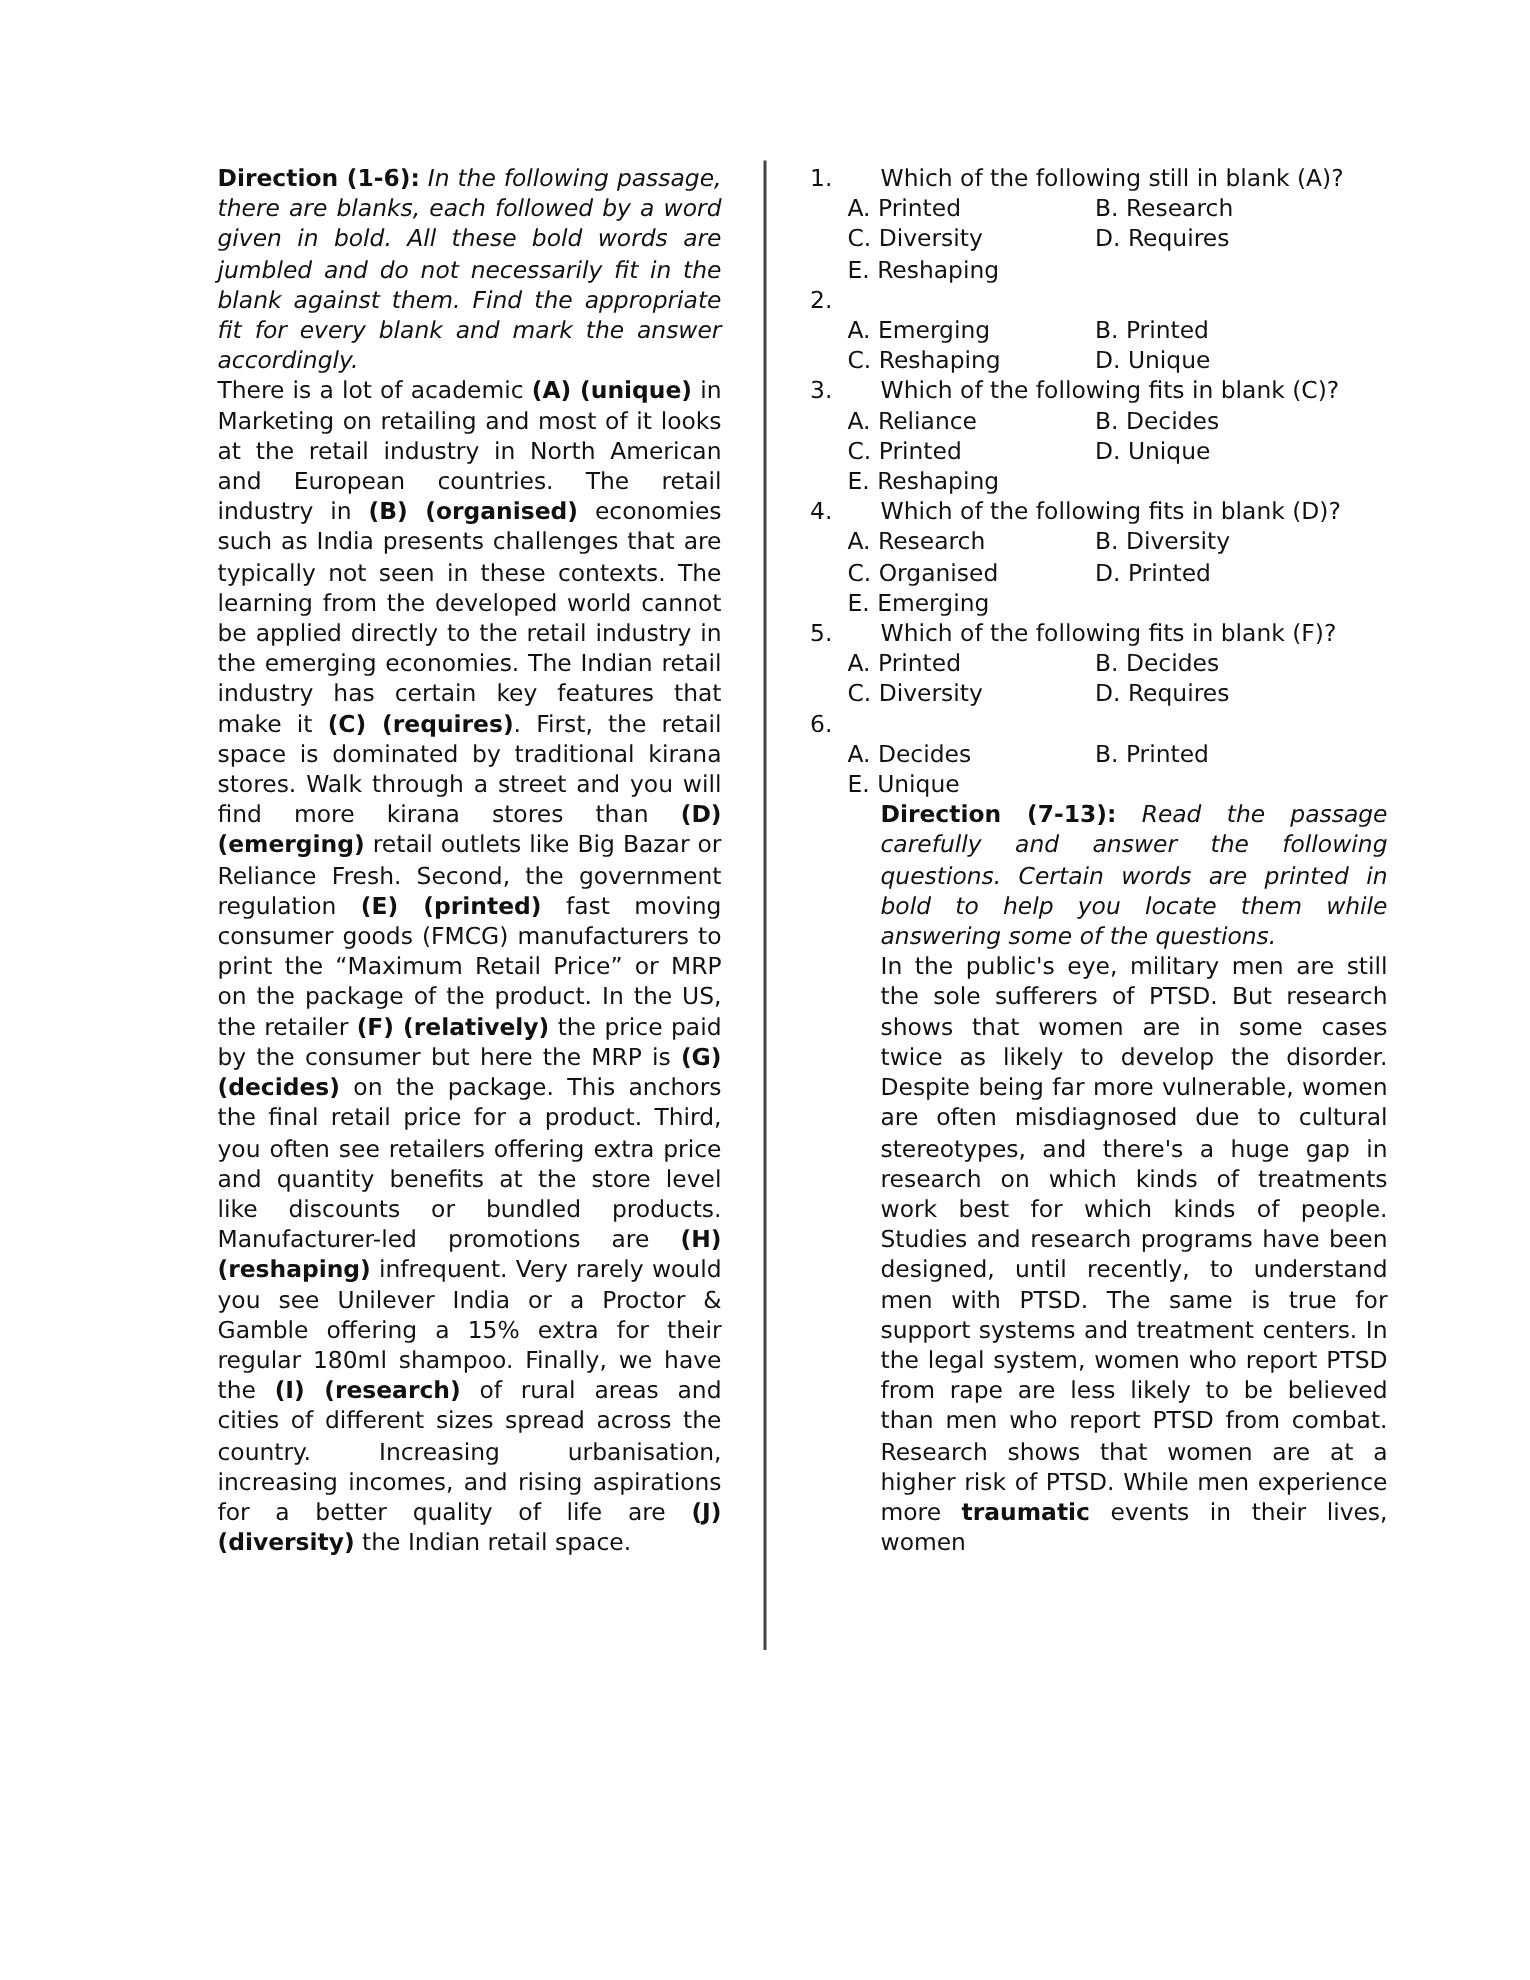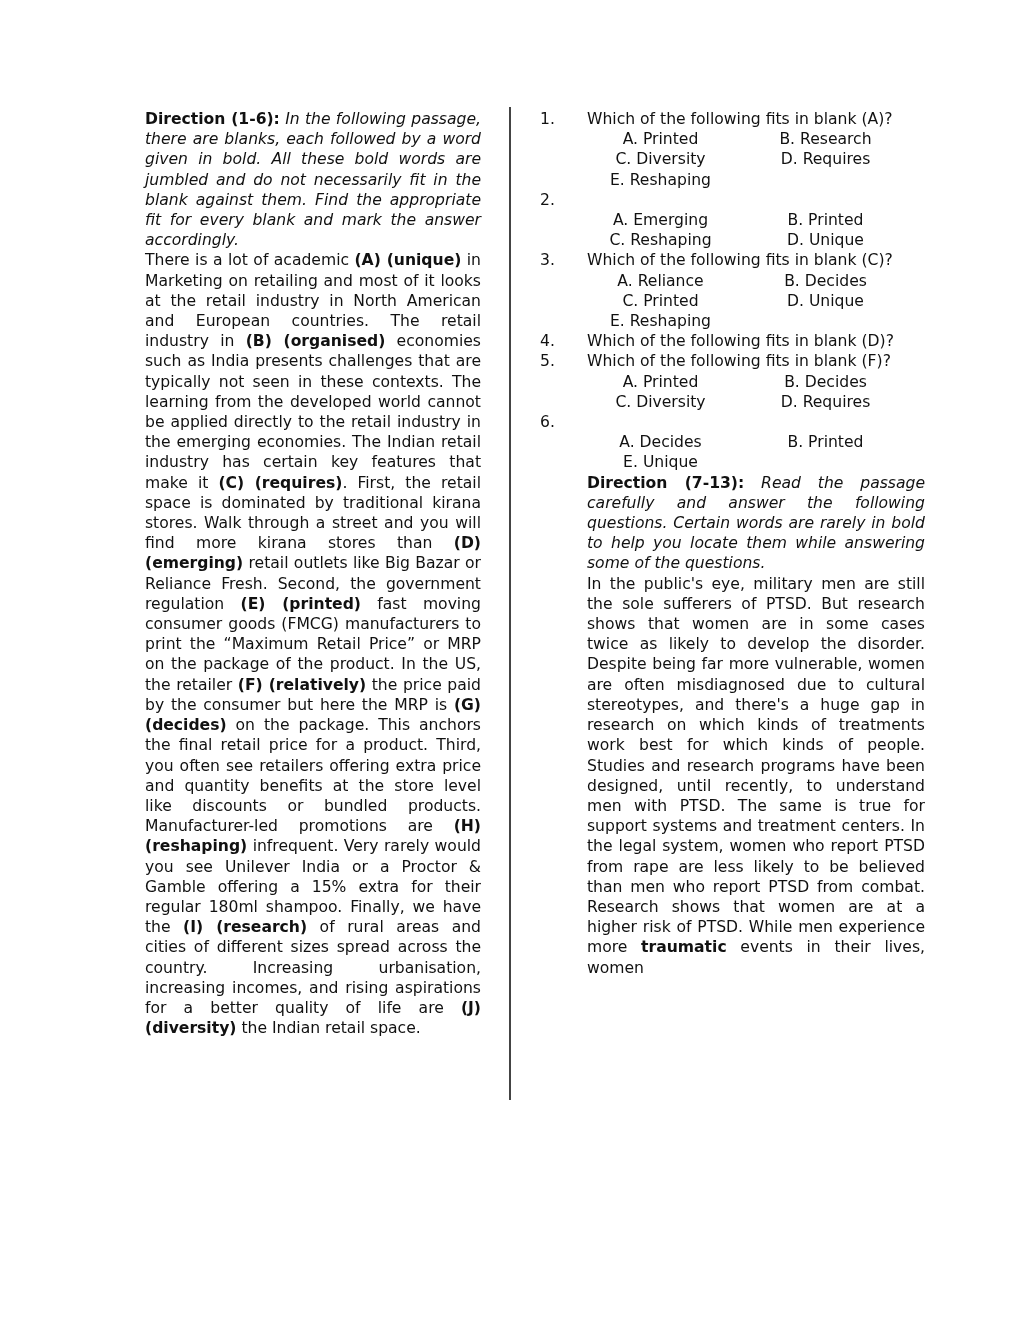--- a/index.html
+++ b/index.html
@@ -10,21 +10,21 @@
   .left { left: 145px; top: 109px; width: 336px; text-align: justify; }
   .right { left: 540px; top: 109px; width: 386px; }
   .divider { position: absolute; left: 509px; top: 107px; width: 2px; height: 993px; background: #444; }
   .dir-label { font-weight: bold; }
   .dir-text { font-style: italic; }
   b { font-weight: bold; }
   .q { position: relative; }
   .q-row { display: flex; }
   .q-num { width: 47px; flex: none; }
   .q-text { flex: 1; white-space: nowrap; }
-  .opts { margin-left: 38px; text-align: center; }
+  .opts { margin-left: 25px; }
   .opt-row { display: flex; }
   .opt { width: 165px; white-space: nowrap; }
   .rpara { margin-left: 47px; width: 338px; text-align: justify; }
   p { margin: 0; }
 </style>
 </head>
 <body>
 
 <div class="page">
 
@@ -35,21 +35,21 @@
     <p id="left-passage"><span>There is a lot of academic </span><b>(A) (unique)</b><span> in Marketing on retailing and most of it looks at the retail industry in North American and European countries. The retail industry in </span><b>(B) (organised)</b><span> economies such as India presents challenges that are typically not seen in these contexts. The learning from the developed world cannot be applied directly to the retail industry in the emerging economies. The Indian retail industry has certain key features that make it </span><b>(C) (requires)</b><span>. First, the retail space is dominated by traditional kirana stores. Walk through a street and you will find more kirana stores than </span><b>(D) (emerging)</b><span> retail outlets like Big Bazar or Reliance Fresh. Second, the government regulation </span><b>(E) (printed)</b><span> fast moving consumer goods (FMCG) manufacturers to print the “Maximum Retail Price” or MRP on the package of the product. In the US, the retailer </span><b>(F) (relatively)</b><span> the price paid by the consumer but here the MRP is </span><b>(G) (decides)</b><span> on the package. This anchors the final retail price for a product. Third, you often see retailers offering extra price and quantity benefits at the store level like discounts or bundled products. Manufacturer-led promotions are </span><b>(H) (reshaping)</b><span> infrequent. Very rarely would you see Unilever India or a Proctor &amp; Gamble offering a 15% extra for their regular 180ml shampoo. Finally, we have the </span><b>(I) (research)</b><span> of rural areas and cities of different sizes spread across the country. Increasing urbanisation, increasing incomes, and rising aspirations for a better quality of life are </span><b>(J) (diversity)</b><span> the Indian retail space.</span></p>
   </div>
 
   <div class="divider"></div>
 
   <div class="col right">
     <div id="questions">
         <div class="q">
           <div class="q-row">
             <span class="q-num">1.</span>
-            <span class="q-text">Which of the following fits in blank (A)?</span>
+            <span class="q-text">Which of the following still in blank (A)?</span>
           </div>
           <div class="opts">
             <div class="opt-row">
               <span class="opt">A. Printed</span>
               <span class="opt">B. Research</span>
             </div>
             <div class="opt-row">
               <span class="opt">C. Diversity</span>
               <span class="opt">D. Requires</span>
             </div>
@@ -90,20 +90,33 @@
             <div class="opt-row">
               <span class="opt">E. Reshaping</span>
             </div>
           </div>
         </div>
         <div class="q">
           <div class="q-row">
             <span class="q-num">4.</span>
             <span class="q-text">Which of the following fits in blank (D)?</span>
           </div>
+          <div class="opts">
+            <div class="opt-row">
+              <span class="opt">A. Research</span>
+              <span class="opt">B. Diversity</span>
+            </div>
+            <div class="opt-row">
+              <span class="opt">C. Organised</span>
+              <span class="opt">D. Printed</span>
+            </div>
+            <div class="opt-row">
+              <span class="opt">E. Emerging</span>
+            </div>
+          </div>
         </div>
         <div class="q">
           <div class="q-row">
             <span class="q-num">5.</span>
             <span class="q-text">Which of the following fits in blank (F)?</span>
           </div>
           <div class="opts">
             <div class="opt-row">
               <span class="opt">A. Printed</span>
               <span class="opt">B. Decides</span>
@@ -123,18 +136,18 @@
               <span class="opt">A. Decides</span>
               <span class="opt">B. Printed</span>
             </div>
             <div class="opt-row">
               <span class="opt">E. Unique</span>
             </div>
           </div>
         </div>
       </div>
     <p class="rpara">
-      <span class="dir-label">Direction (7-13):</span><span class="dir-text"> Read the passage carefully and answer the following questions. Certain words are rarely in bold to help you locate them while answering some of the questions.</span>
+      <span class="dir-label">Direction (7-13):</span><span class="dir-text"> Read the passage carefully and answer the following questions. Certain words are printed in bold to help you locate them while answering some of the questions.</span>
     </p>
     <p class="rpara"><span>In the public's eye, military men are still the sole sufferers of PTSD. But research shows that women are in some cases twice as likely to develop the disorder. Despite being far more vulnerable, women are often misdiagnosed due to cultural stereotypes, and there's a huge gap in research on which kinds of treatments work best for which kinds of people. Studies and research programs have been designed, until recently, to understand men with PTSD. The same is true for support systems and treatment centers. In the legal system, women who report PTSD from rape are less likely to be believed than men who report PTSD from combat. Research shows that women are at a higher risk of PTSD. While men experience more </span><b>traumatic</b><span> events in their lives, women</span></p>
   </div>
 
 </div>
 
 </body></html>

